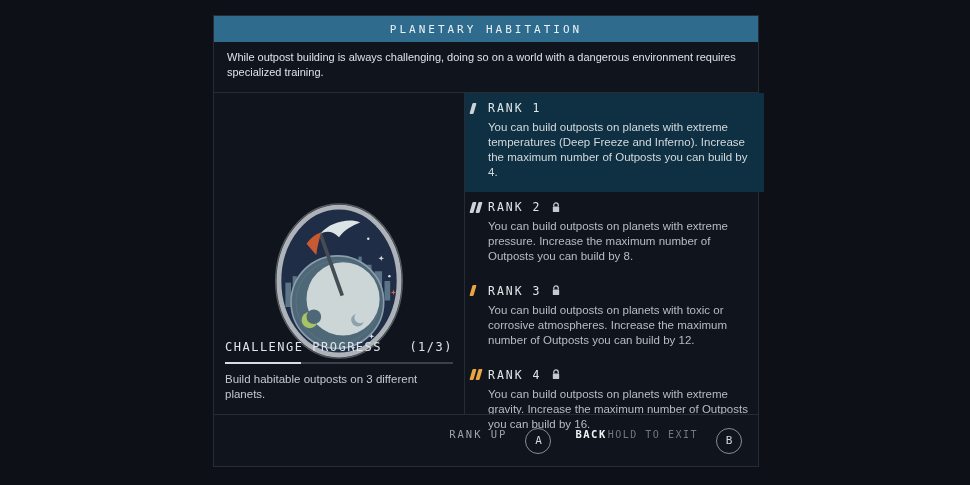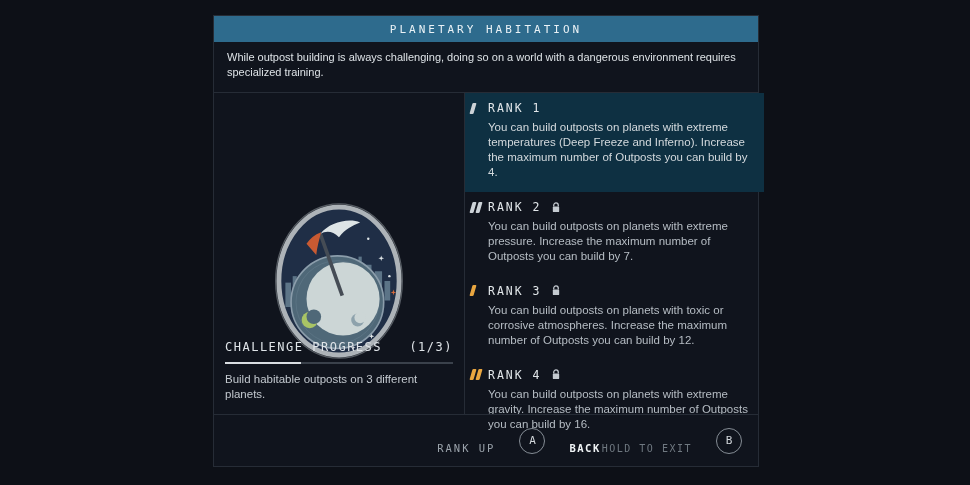--- a/index.html
+++ b/index.html
@@ -85,21 +85,21 @@
   .rank-desc {
     margin-left: 17px; width: 266px;
     font-size: 11.5px; line-height: 1.3; color: #b6bdc4;
   }
   .rank.selected .rank-desc { color: #d3d9dd; }
   .footer {
     flex: 0 0 52px; border-top: 1px solid #262c36;
     display: flex; align-items: center; justify-content: flex-end;
     gap: 24px; padding-right: 16px;
   }
-  .btn-hint { display: flex; align-items: flex-end; gap: 24px; cursor: pointer; }
+  .btn-hint { display: flex; align-items: flex-start; gap: 18px; cursor: pointer; }
   .hint-label {
     font-family: "DejaVu Sans Mono", monospace;
     font-size: 10.5px; letter-spacing: 2px; color: #9aa2aa;
   }
   .hint-stack { display: flex; flex-direction: row; align-items: flex-end; gap: 1px; }
   .hint-strong {
     font-family: "DejaVu Sans Mono", monospace;
     font-size: 10.5px; letter-spacing: 1.5px; color: #eef2f4; font-weight: bold;
   }
   .hint-dim {
@@ -218,21 +218,21 @@
               <span class="mark white"></span>
           </span>
           <span class="rank-label">RANK 2</span>
           <span class="lock">
             <svg width="10" height="13" viewBox="0 0 11 13">
               <path d="M3 5.5 V4 a2.5 2.5 0 0 1 5 0 V5.5" fill="none" stroke="#c4cad0" stroke-width="1.4"></path>
               <rect x="2" y="5.5" width="7" height="6" rx="1" fill="#c4cad0"></rect>
             </svg>
           </span>
         </div>
-        <div class="rank-desc">You can build outposts on planets with extreme pressure. Increase the maximum number of Outposts you can build by 7.</div>
+        <div class="rank-desc">You can build outposts on planets with extreme pressure. Increase the maximum number of Outposts you can build by 8.</div>
       </div>
 
       <div class="rank">
         <div class="rank-head">
           <span class="marks">
             <span class="mark orange"></span>
           </span>
           <span class="rank-label">RANK 3</span>
           <span class="lock">
             <svg width="10" height="13" viewBox="0 0 11 13">

